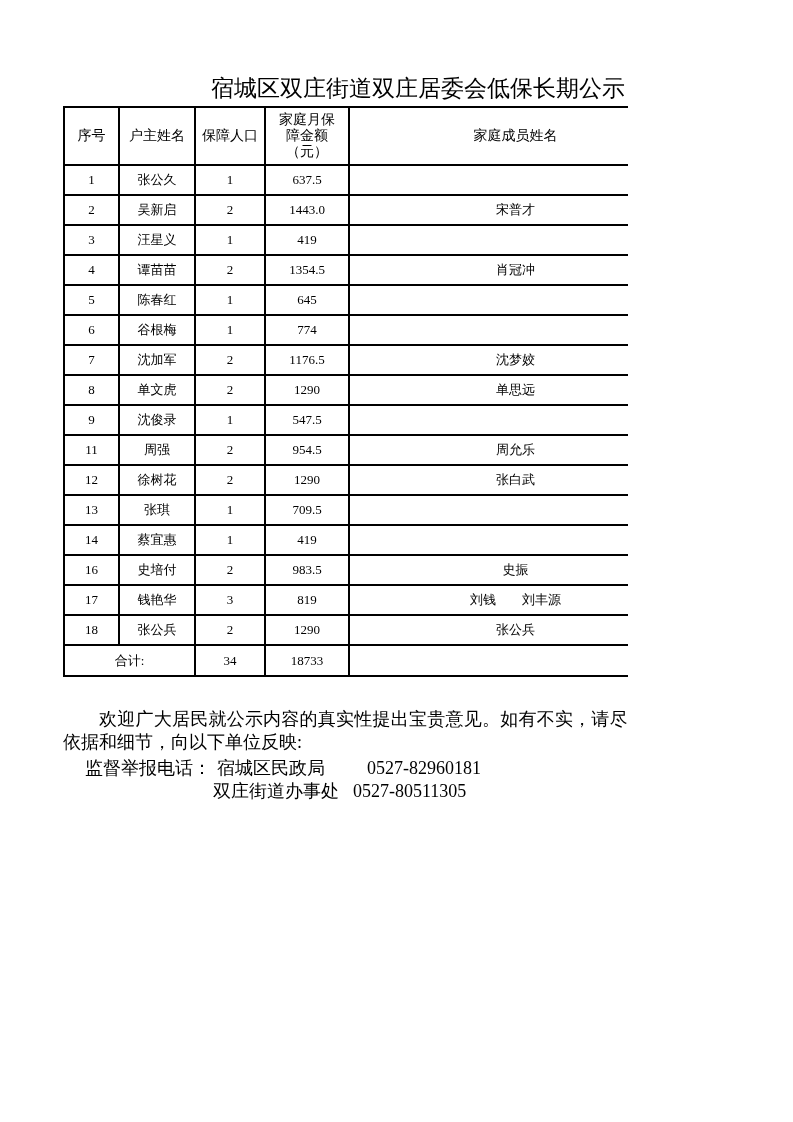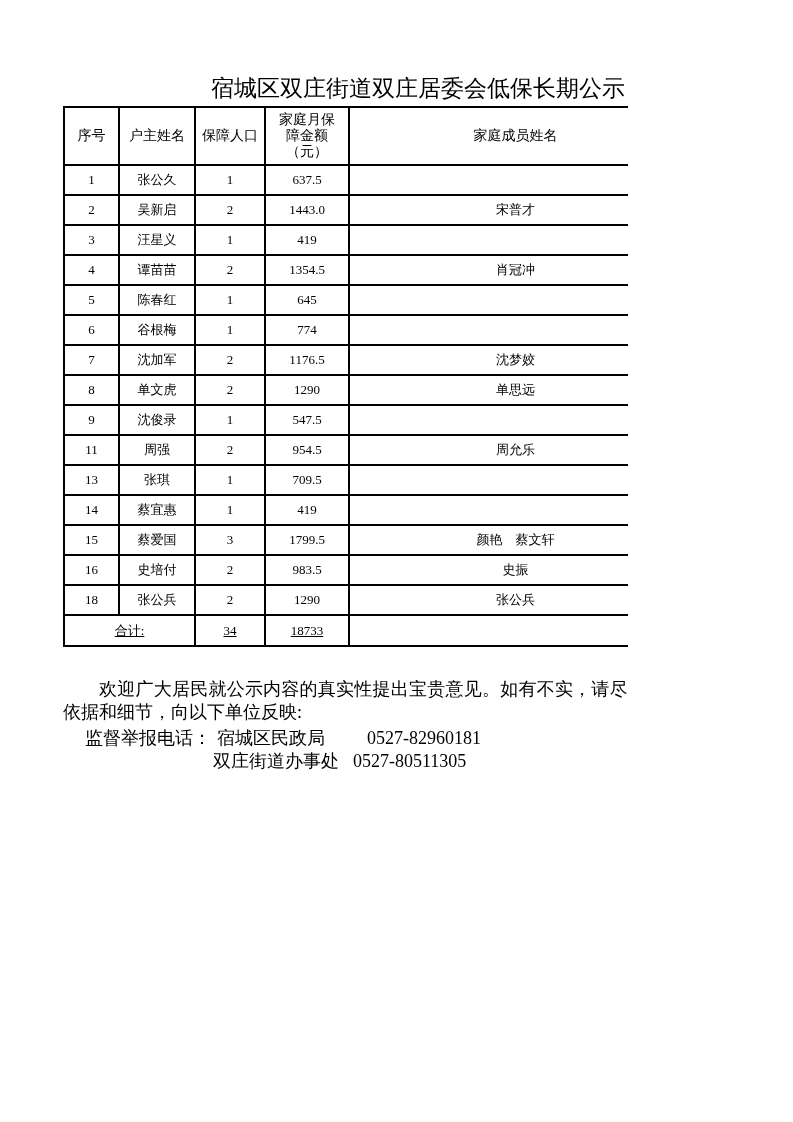--- a/index.html
+++ b/index.html
@@ -43,21 +43,21 @@
     height: 58px;
     font-size: 14px;
     font-weight: normal;
   }
   table.lb thead th.th-amount { white-space: pre-line; line-height: 16px; border-radius: 12px; }
   table.lb thead th.th-note { font-weight: bold; font-size: 15px; text-align: center; }
   table.lb tbody td {
     height: 30px;
     font-size: 13px;
   }
-  table.lb tbody tr.total-row td { height: 31px; text-decoration: underline; }
+  table.lb tbody tr.total-row td { height: 31px; }
 
   .feedback {
     width: 674px;
     margin: 31px 0 0 0;
     font-size: 18px; line-height: 23px;
     text-align: justify;
     text-indent: 2em;
   }
   .contact-line1 {
     margin-top: 3px;
@@ -177,49 +177,57 @@
         </tr>
         <tr>
           <td>11</td>
           <td>周强</td>
           <td>2</td>
           <td>954.5</td>
           <td>周允乐</td>
           <td></td>
         </tr>
         <tr>
+          <td>12</td>
+          <td>徐树花</td>
+          <td>2</td>
+          <td>1290</td>
+          <td>张白武</td>
+          <td></td>
+        </tr>
+        <tr>
           <td>13</td>
           <td>张琪</td>
           <td>1</td>
           <td>709.5</td>
           <td></td>
           <td></td>
         </tr>
         <tr>
           <td>14</td>
           <td>蔡宜惠</td>
           <td>1</td>
           <td>419</td>
           <td></td>
           <td>单人保</td>
         </tr>
         <tr>
-          <td>15</td>
-          <td>蔡爱国</td>
-          <td>3</td>
-          <td>1799.5</td>
-          <td>颜艳　蔡文轩</td>
-          <td></td>
-        </tr>
-        <tr>
           <td>16</td>
           <td>史培付</td>
           <td>2</td>
           <td>983.5</td>
           <td>史振</td>
+          <td></td>
+        </tr>
+        <tr>
+          <td>17</td>
+          <td>钱艳华</td>
+          <td>3</td>
+          <td>819</td>
+          <td>刘钱　　刘丰源</td>
           <td></td>
         </tr>
         <tr>
           <td>18</td>
           <td>张公兵</td>
           <td>2</td>
           <td>1290</td>
           <td>张公兵</td>
           <td></td>
         </tr>

